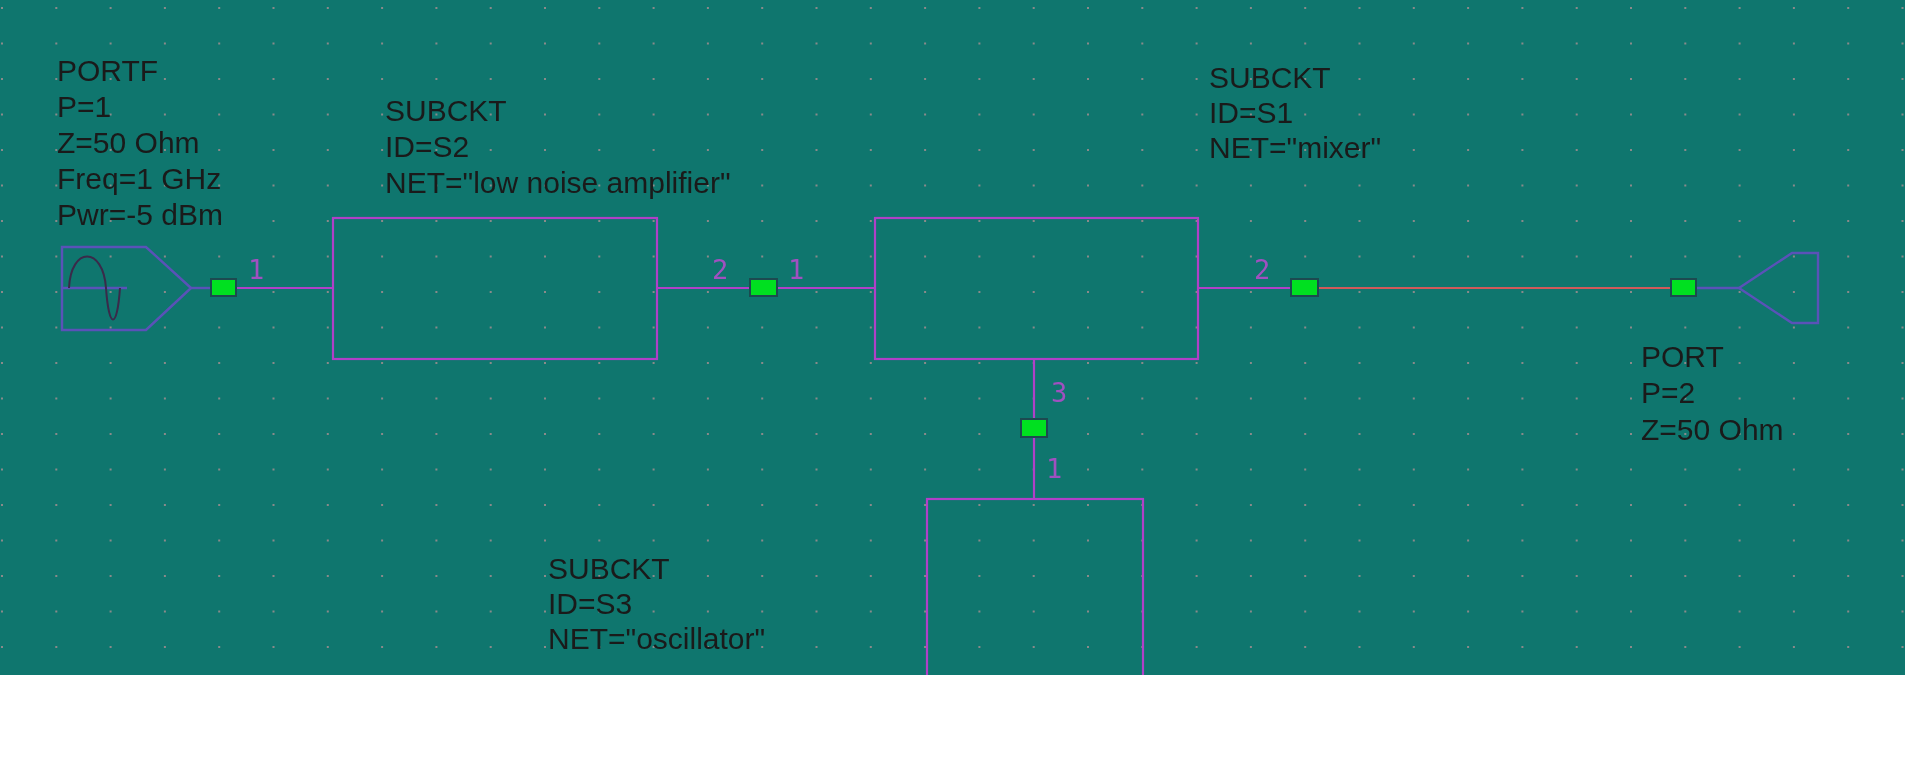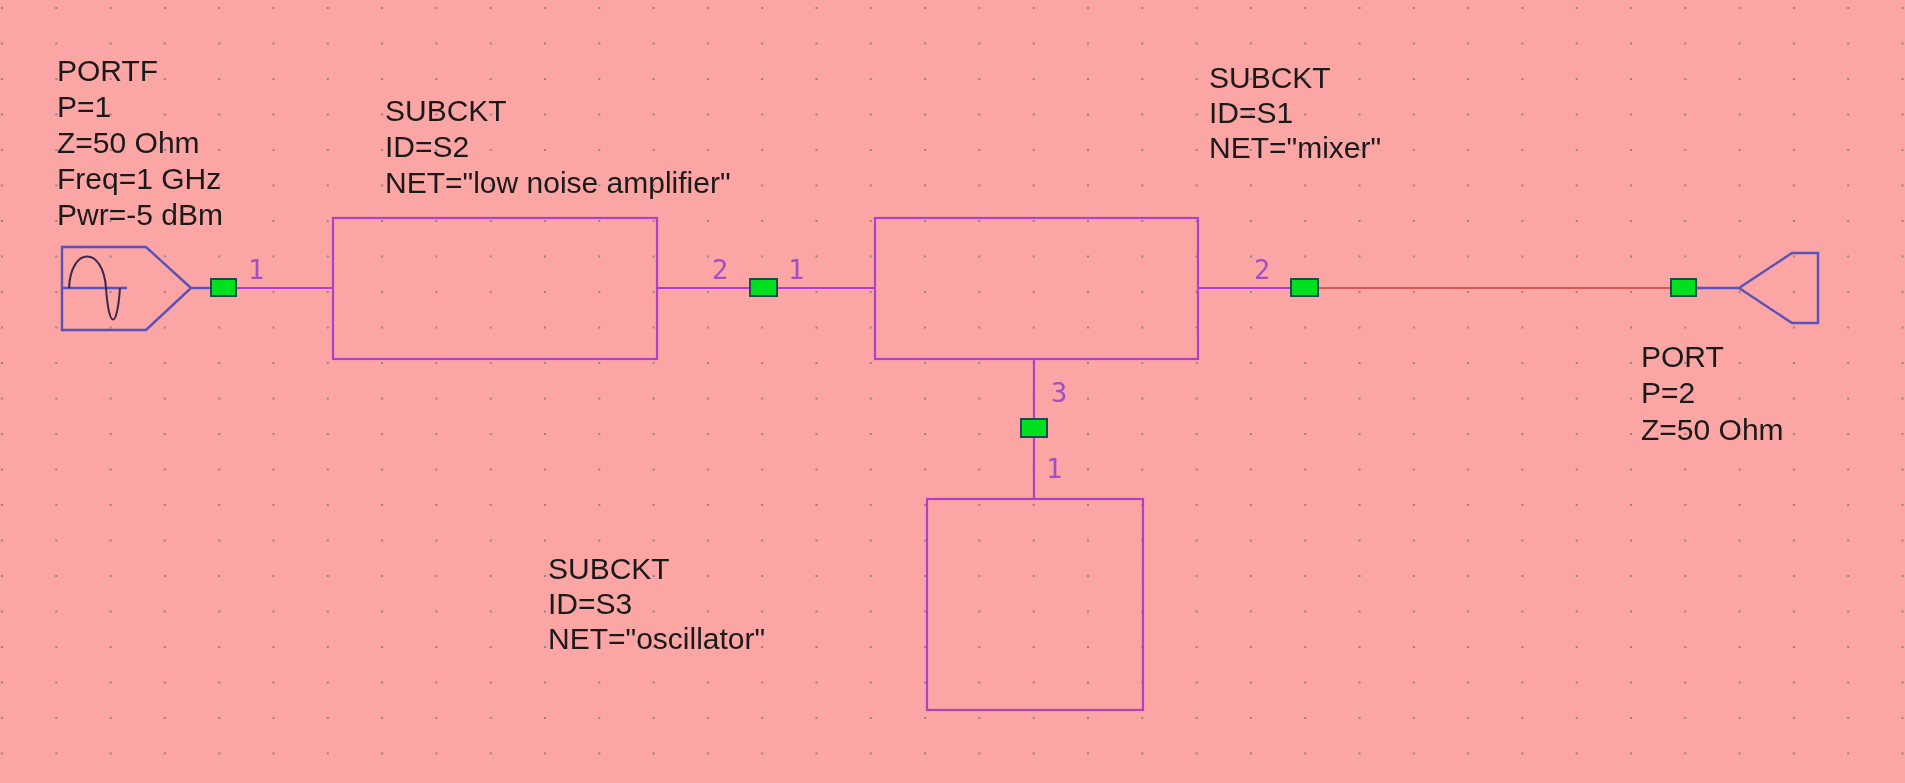--- a/index.html
+++ b/index.html
@@ -1,16 +1,16 @@
 <!DOCTYPE html>
 <html><head>
 <meta charset="utf-8">
 <style>
   html, body { margin: 0; padding: 0; background: #ffffff; }
-  #canvas { position: relative; width: 1905px; height: 783px; overflow: hidden; background: #fca5a5; text-align: center; }
+  #canvas { position: relative; width: 1905px; height: 675px; overflow: hidden; background: #0f766e; text-align: center; }
   svg { position: absolute; left: 0; top: 0; }
   .lbl { font-family: "Liberation Sans", sans-serif; font-size: 30px; fill: #1a1a1a; }
   .pin { font-family: "DejaVu Sans Mono", "Liberation Mono", monospace; font-size: 27px; fill: #a050c0; }
   .box { fill: none; stroke: #b040c8; stroke-width: 2.2; }
   .wire { stroke: #b040c8; stroke-width: 2.2; fill: none; }
   .wire-red { stroke: #d05a5a; stroke-width: 2.2; fill: none; }
   .port { stroke: #5a52b8; stroke-width: 2.4; fill: none; }
   .sine { stroke: #3a2a4a; stroke-width: 2; fill: none; }
   .node { fill: #00e020; stroke: #1c4a50; stroke-width: 2; }
   .dot { fill: #8a8a8a; }

